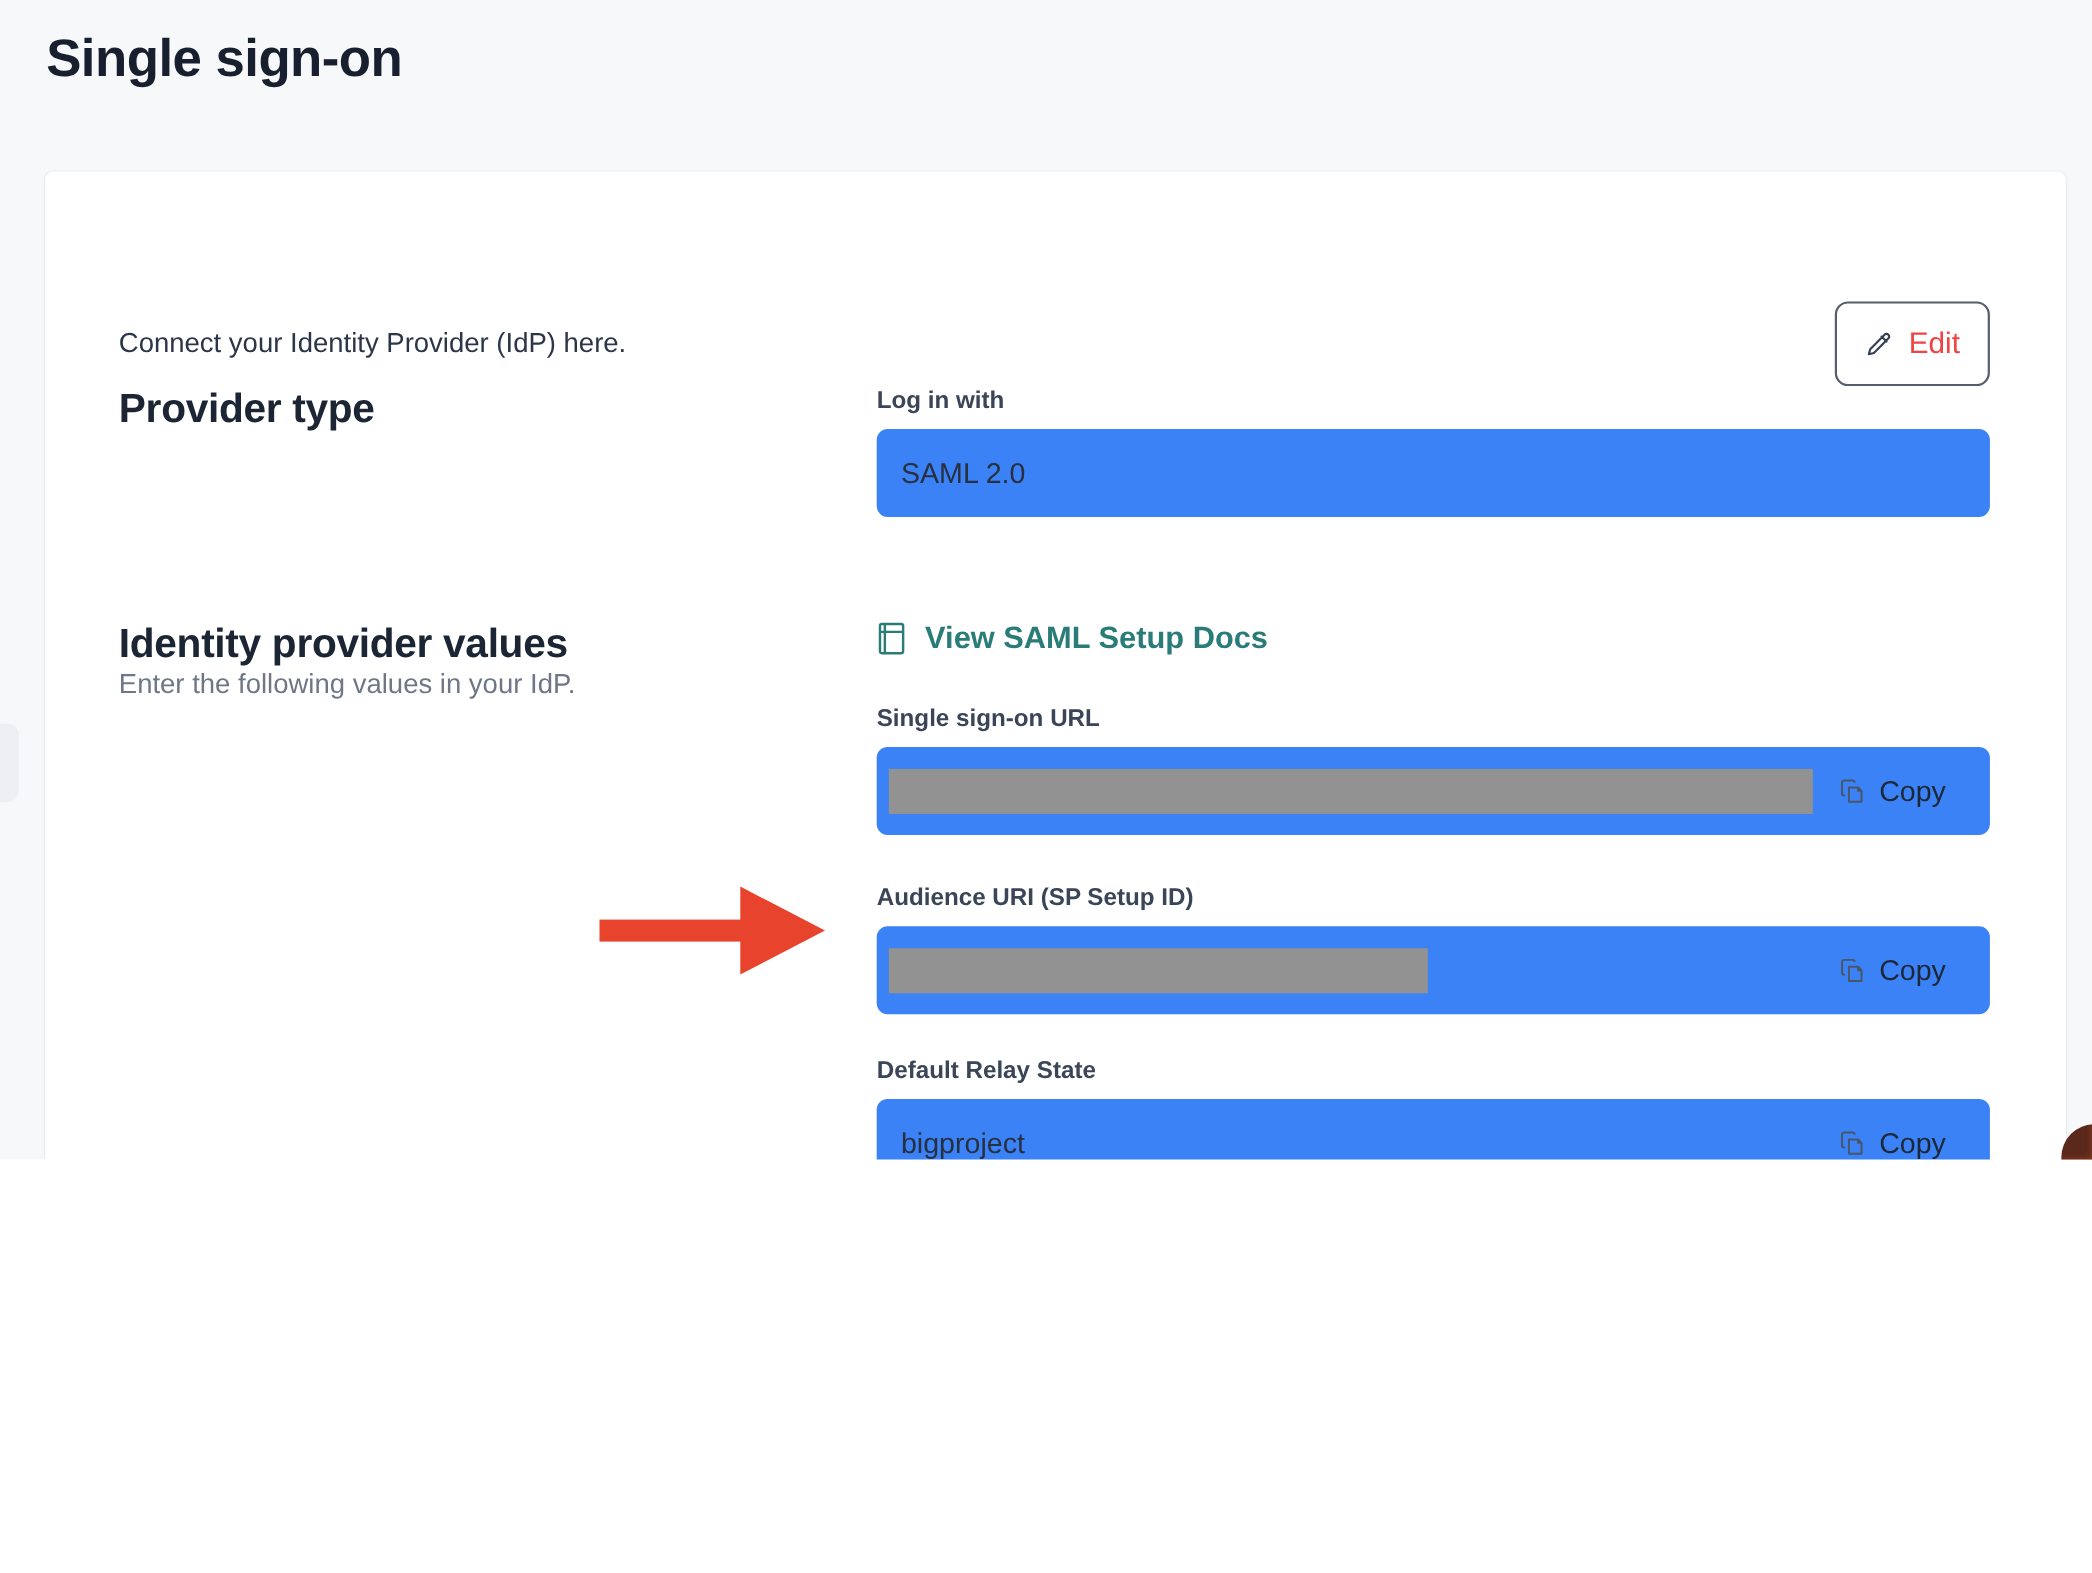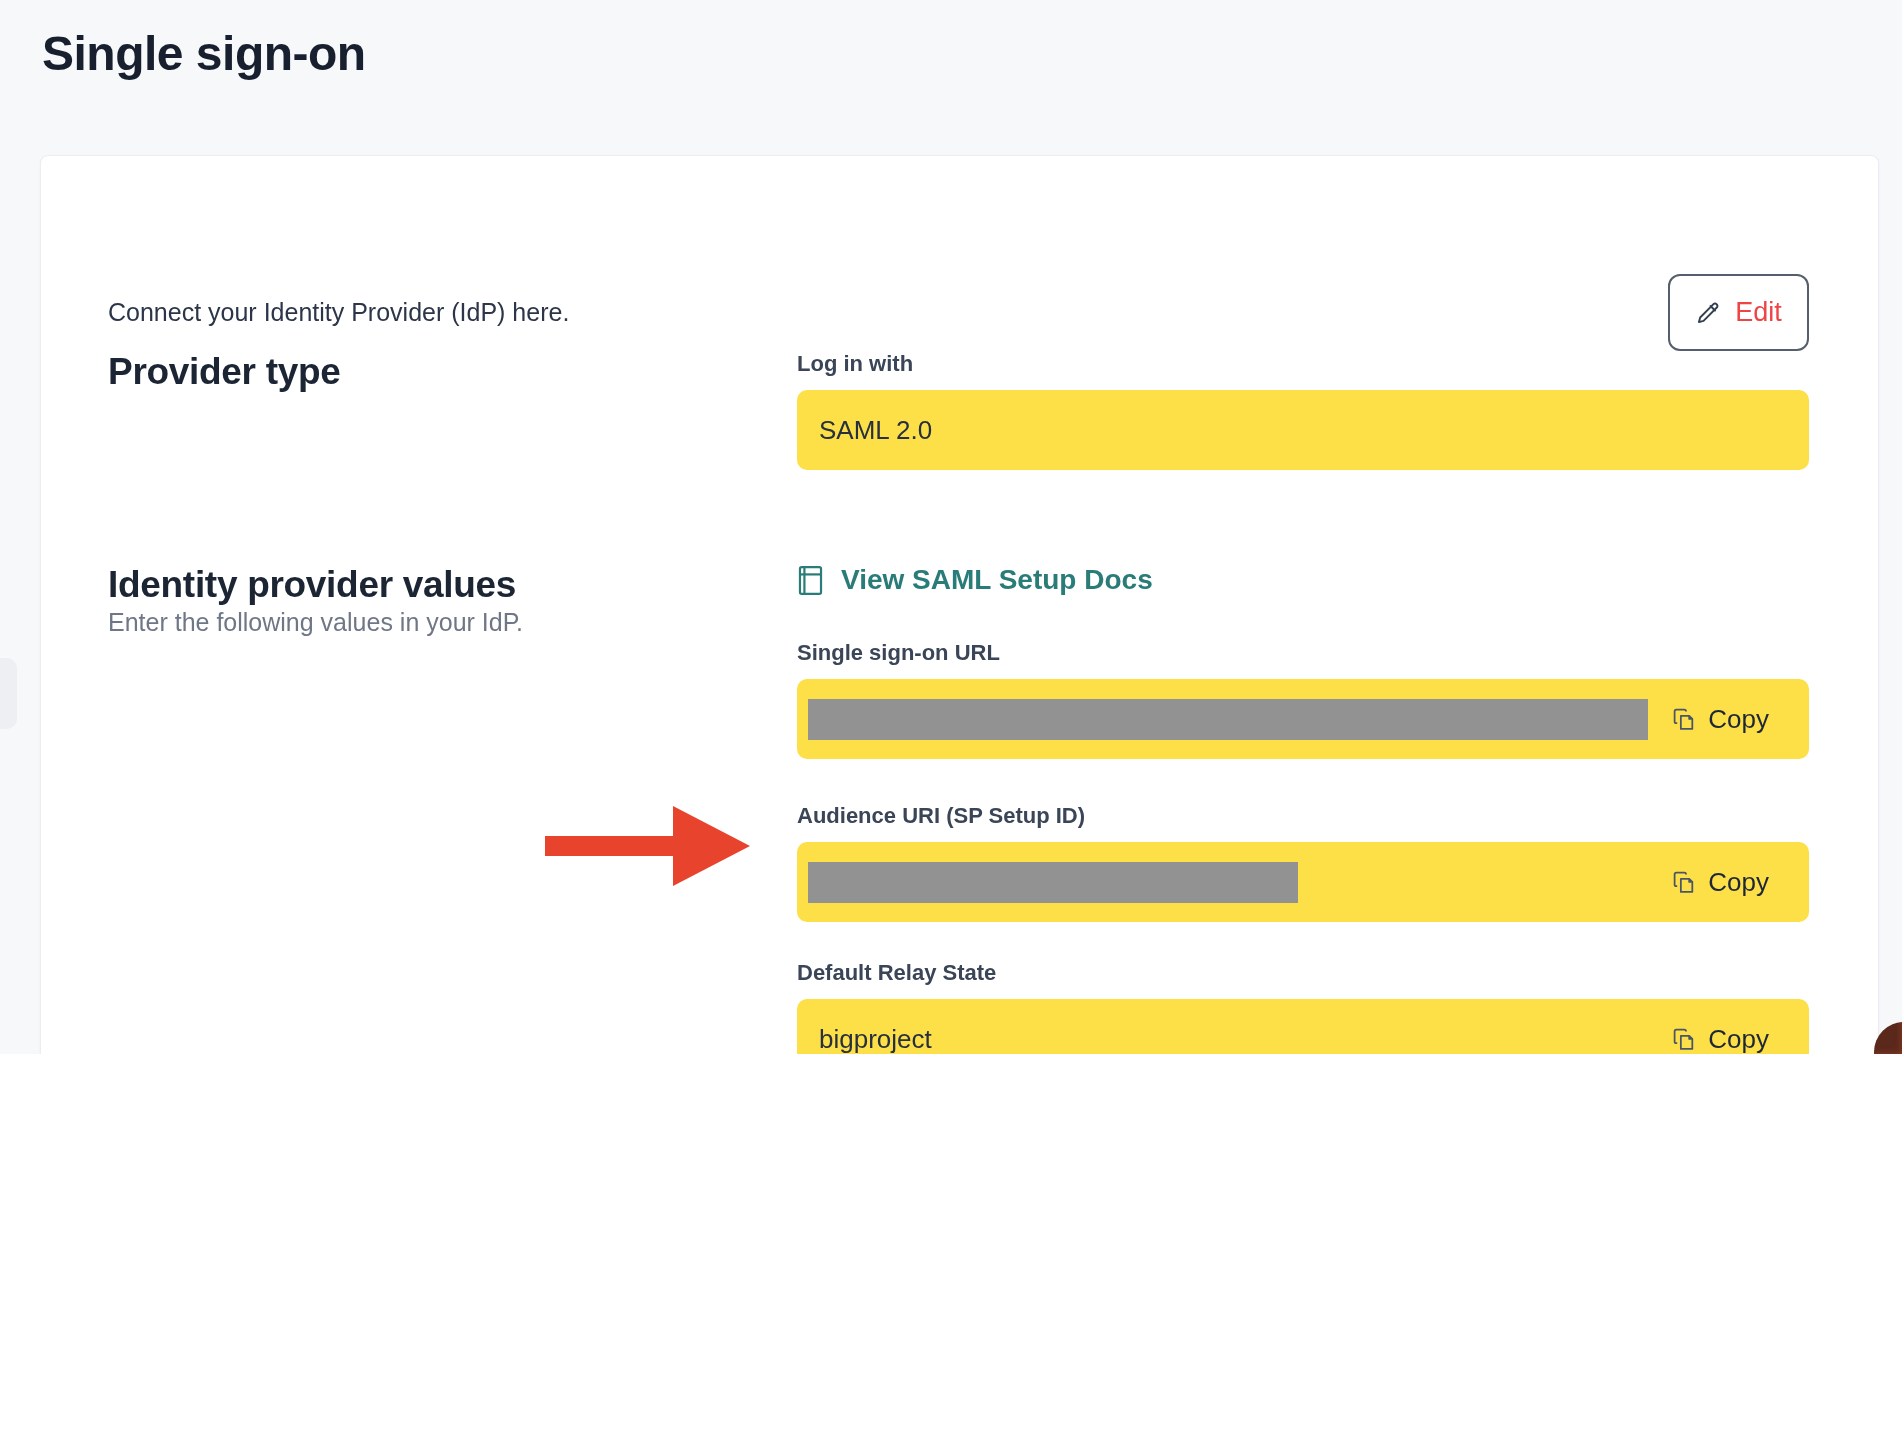--- a/index.html
+++ b/index.html
@@ -40,21 +40,21 @@
   
   .row { display:flex; }
   .col-left { width:689px; flex:0 0 689px; }
   .col-right { flex:1; min-width:0; }
   h2.section-heading { font-size:37px; font-weight:700; color:#1b2534; letter-spacing:-0.3px; }
   .section-sub { margin-top:2px; font-size:25px; color:#6f7786; }
   .field-label {
     display:block; font-size:22px; font-weight:700; color:#3a4557; margin-bottom:13px;
   }
   .field {
-    height:80px; background:#fde047; border-radius:10px;
+    height:80px; background:#3b82f6; border-radius:10px;
     display:flex; align-items:center; padding:0 22px;
     font-size:26px; color:#28303f;
   }
   .field .redact { background:#929292; height:41px; margin-left:-11px; }
   .redact-slug { width:268px; }
   .redact-sso  { width:840px; }
   .redact-aud  { width:490px; }
   .row-provider { }
   .row-slug { margin-top:100px; }
   .row-idp { margin-top:94px; }

